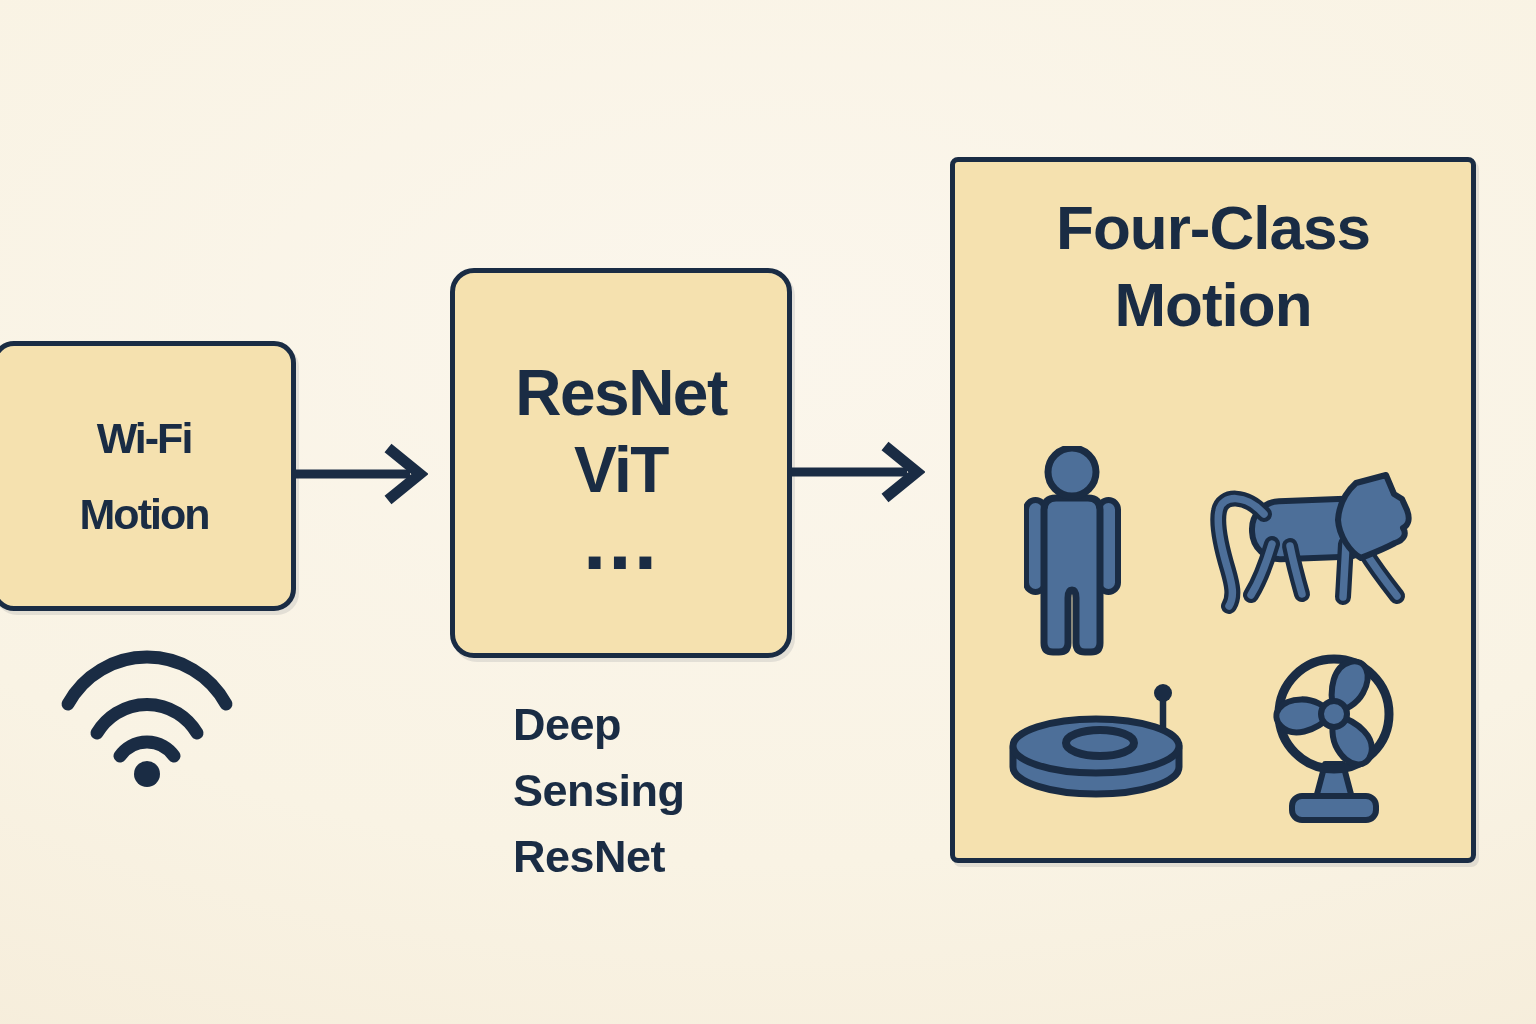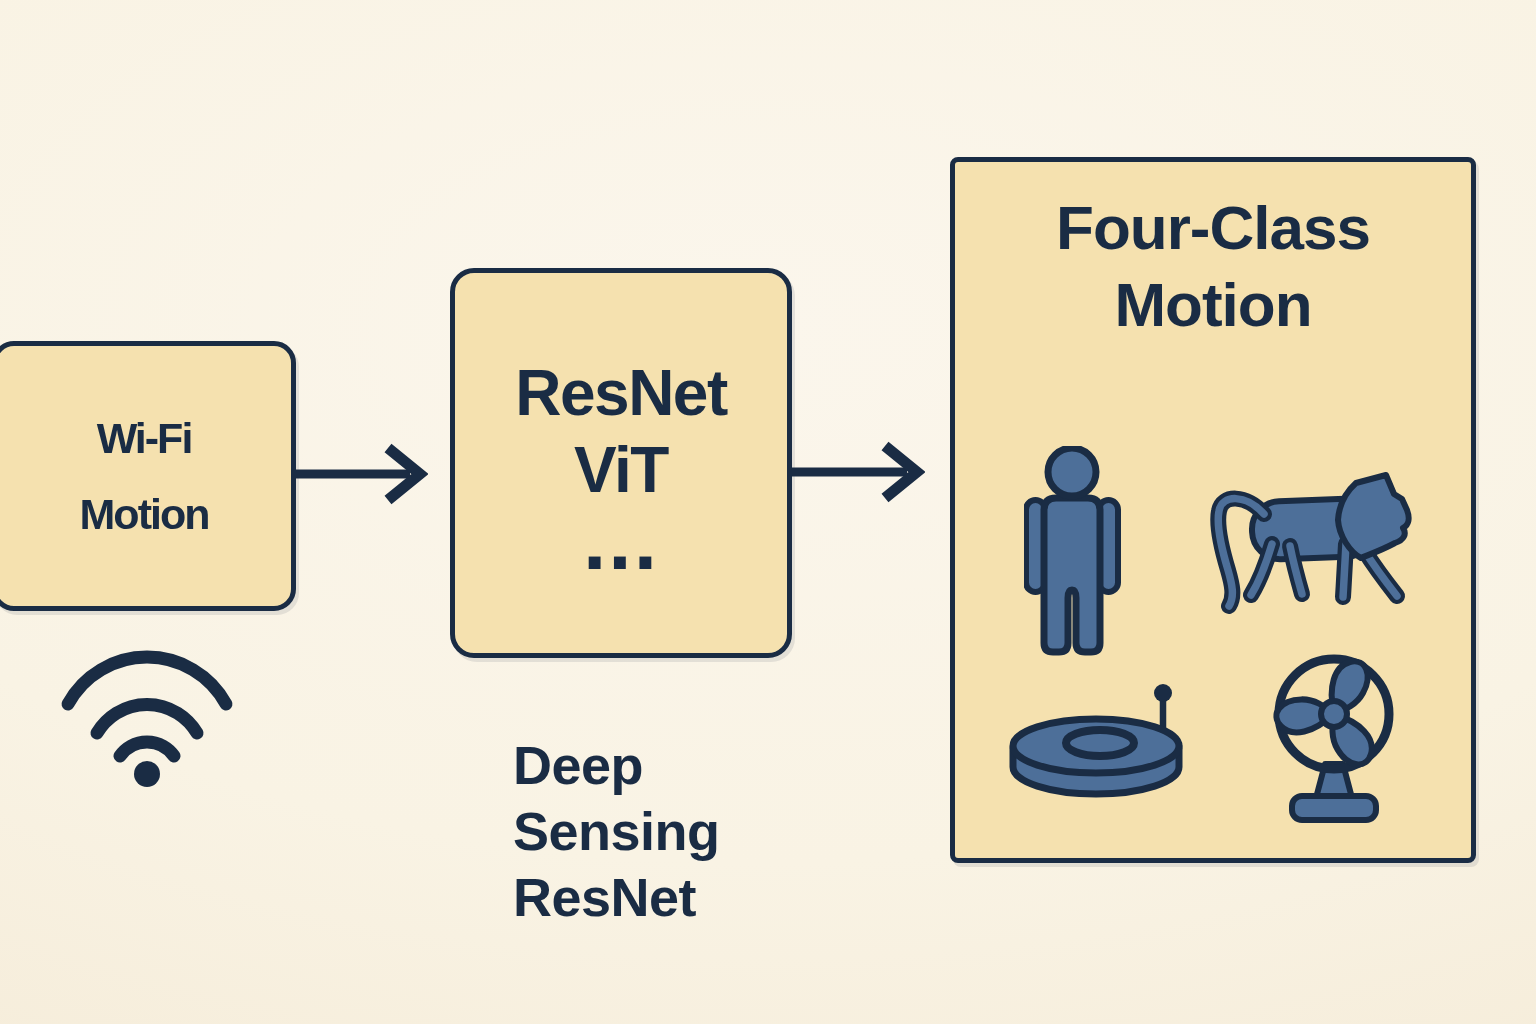--- a/index.html
+++ b/index.html
@@ -31,23 +31,23 @@
 
   .node-models { left:450px; top:268px; width:342px; height:390px; border-radius:24px; }
   .node-models .txt { font-size:64px; line-height:77px; letter-spacing:-1.5px; }
   .node-models .dots { font-size:84px; line-height:62px; letter-spacing:2px; }
 
   .node-class  { left:950px; top:157px; width:526px; height:706px; border-radius:8px;
                  align-items:flex-start; padding-top:27px; }
   .node-class .txt { font-size:62px; line-height:77px; letter-spacing:-1px; }
 
   .caption {
-    position:absolute; left:513px; top:732px;
+    position:absolute; left:513px; top:692px;
     color:var(--navy,#1a2c44); font-weight:700;
-    font-size:54px; line-height:66px; letter-spacing:-0.5px;
+    font-size:45px; line-height:66px; letter-spacing:-0.5px;
   }
 
   .icon { position:absolute; }
   .ic-wifi   { left:52px;   top:638px; width:190px; height:150px; }
   .ic-arrow1 { left:292px;  top:441px; width:136px; height:64px; }
   .ic-arrow2 { left:789px;  top:439px; width:136px; height:64px; }
   .ic-person { left:1024px; top:446px; width:100px; height:212px; }
   .ic-cat    { left:1206px; top:468px; width:210px; height:150px; }
   .ic-vacuum { left:1006px; top:680px; width:180px; height:125px; }
   .ic-fan    { left:1272px; top:642px; width:125px; height:190px; }

